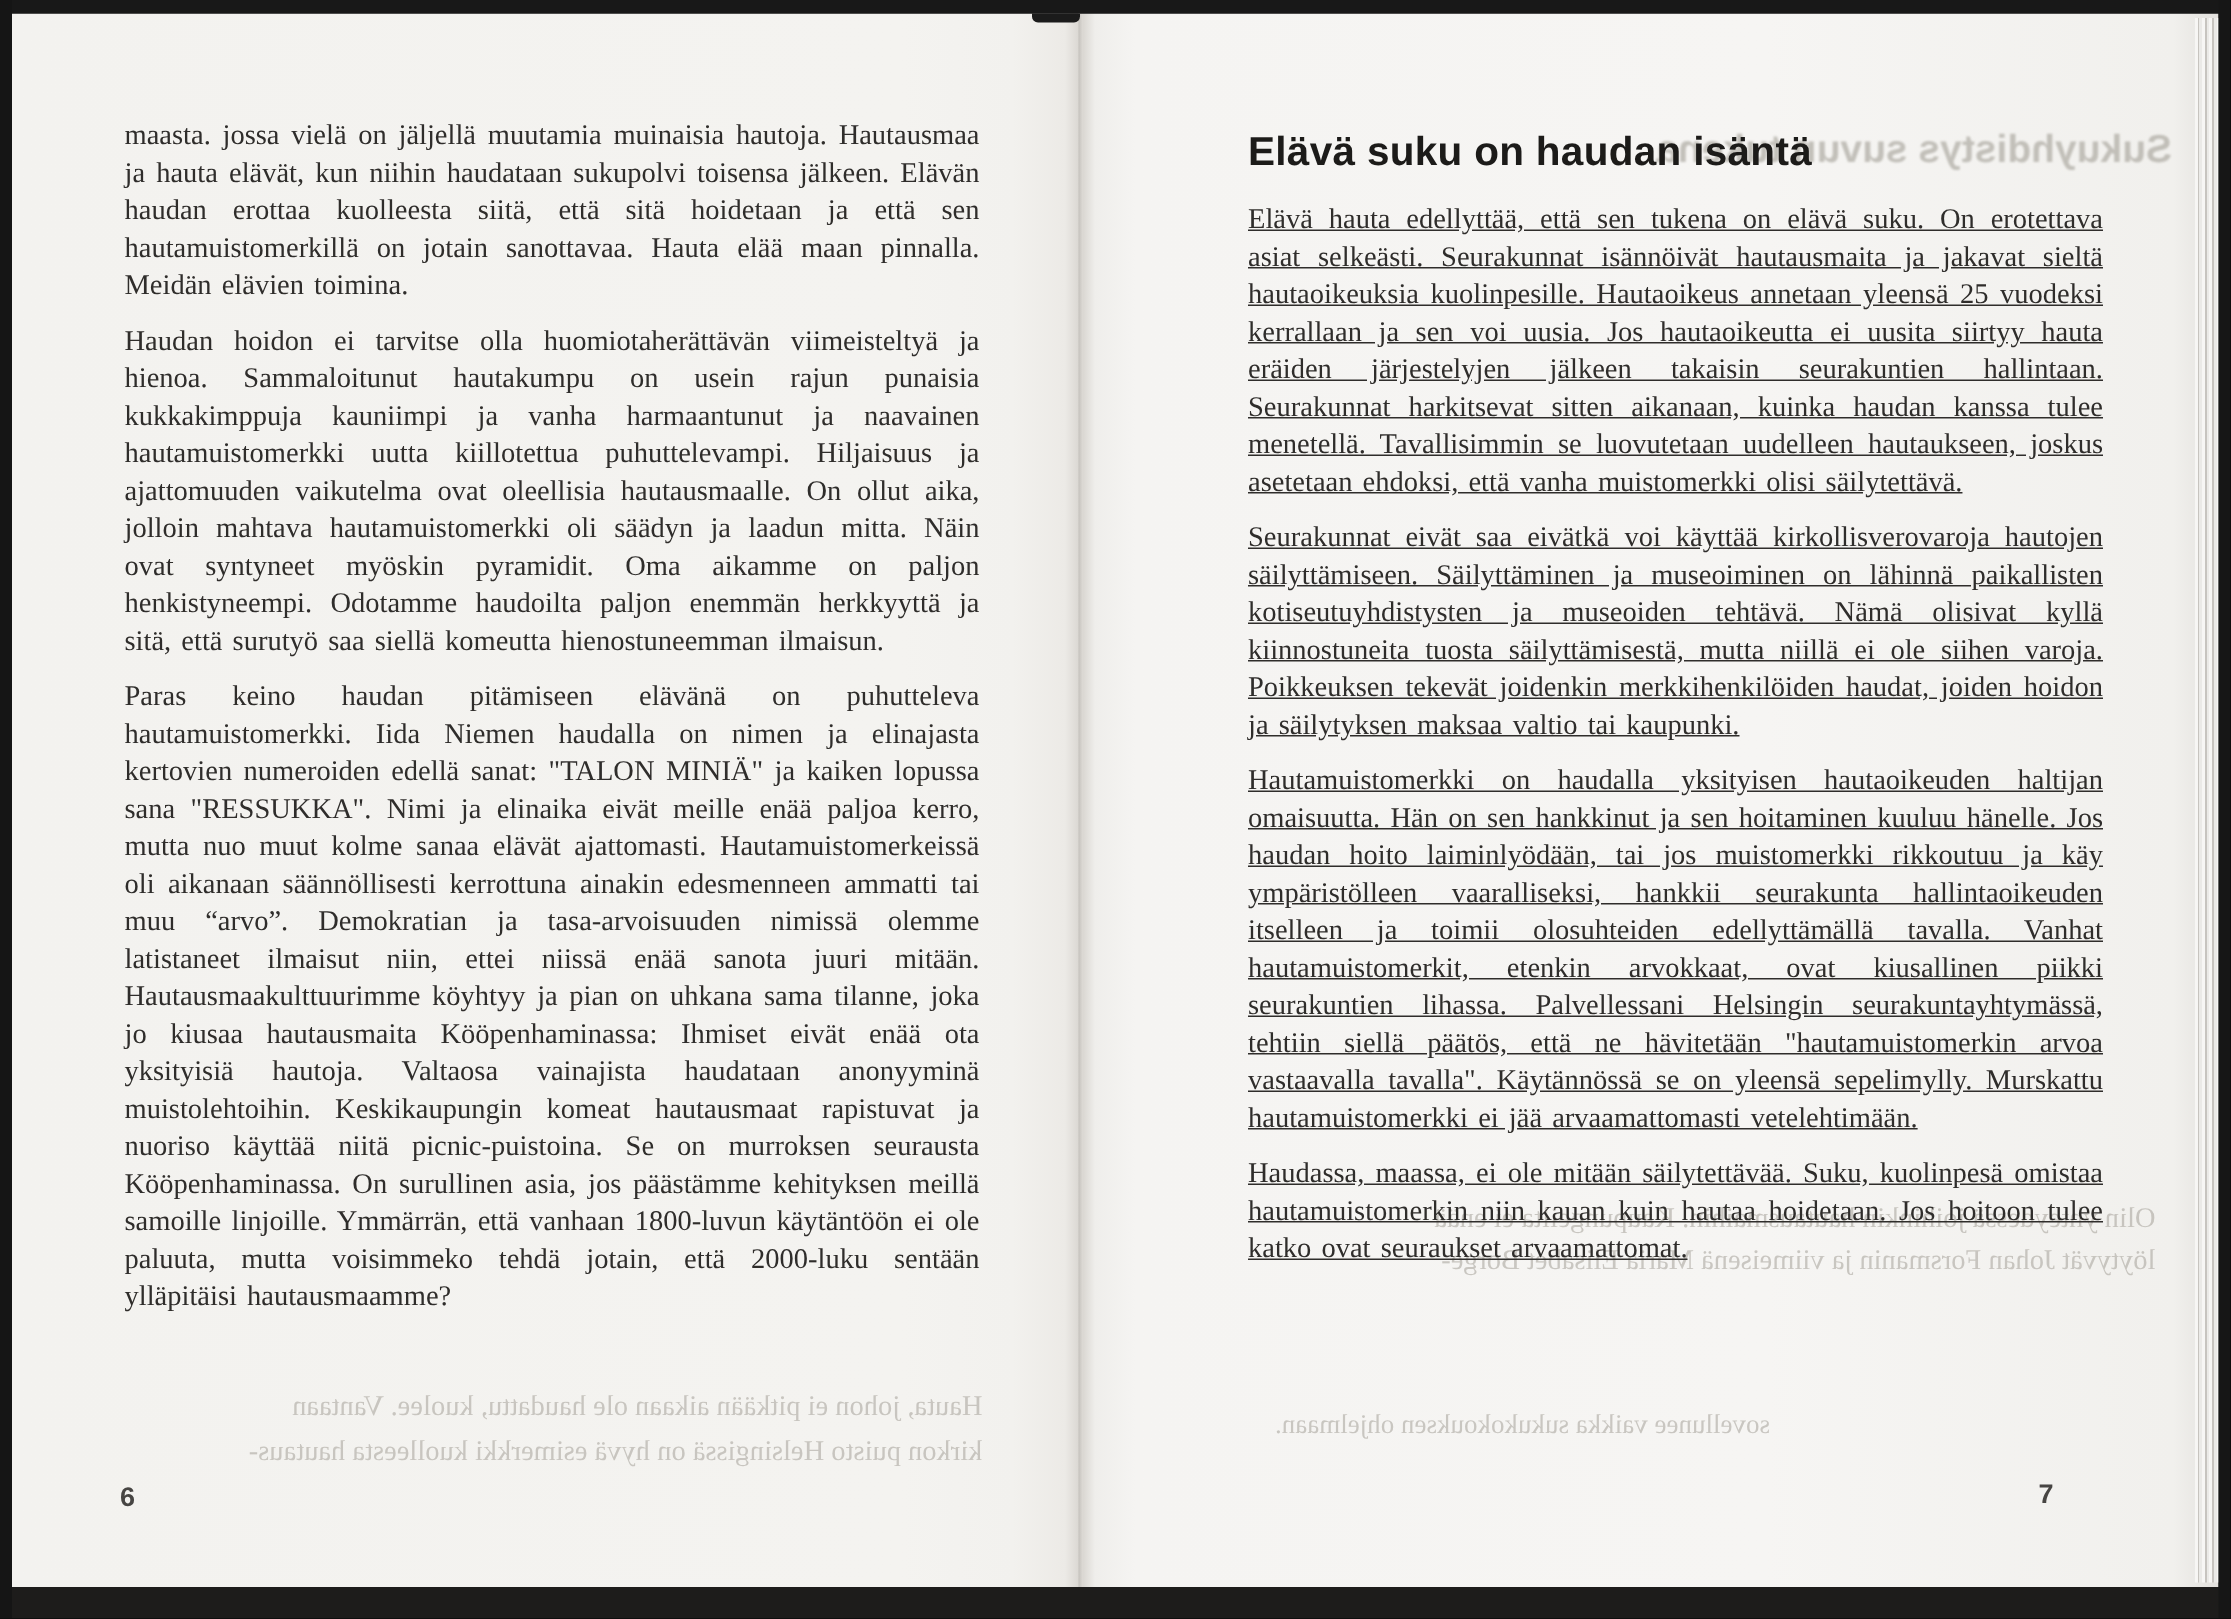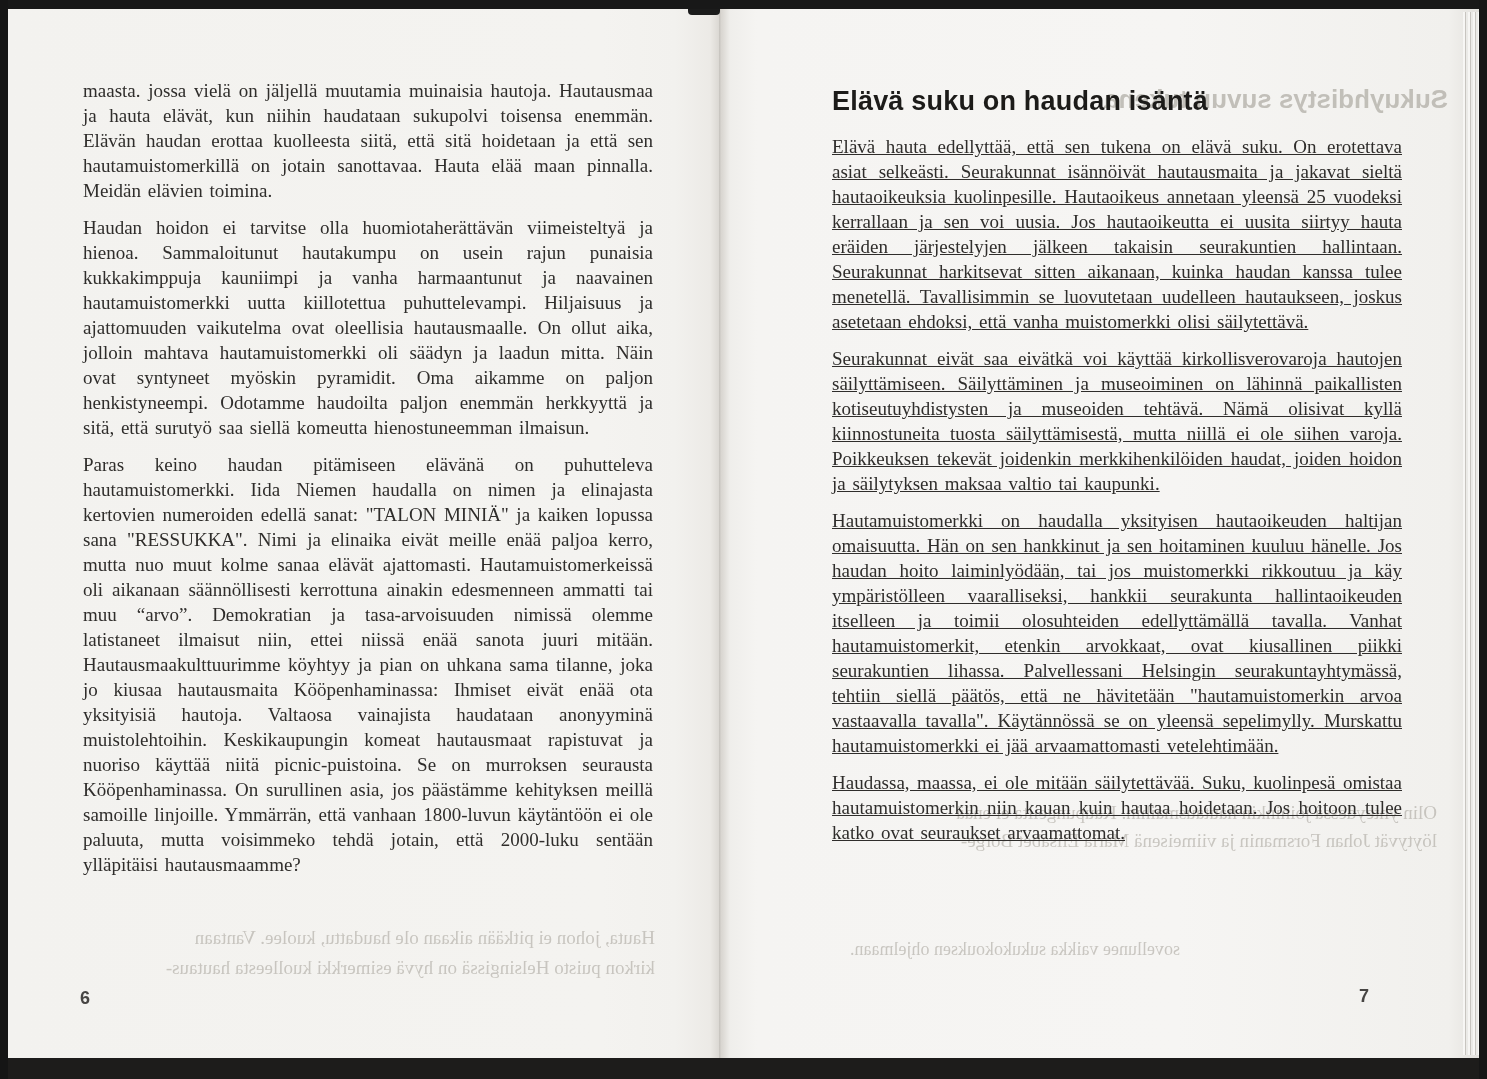--- a/index.html
+++ b/index.html
@@ -120,21 +120,21 @@
 <body>
 
 <div class="spread">
 
   <div class="page page-left">
     <div class="ghost ghost-left-block">
       <div>Hauta, johon ei pitkään aikaan ole haudattu, kuolee. Vantaan</div>
       <div>kirkon puisto Helsingissä on hyvä esimerkki kuolleesta hautaus-</div>
     </div>
     <div class="textblock textblock-left">
-      <p>maasta. jossa vielä on jäljellä muutamia muinaisia hautoja. Hautausmaa ja hauta elävät, kun niihin haudataan sukupolvi toisensa enemmän. Elävän haudan erottaa kuolleesta siitä, että sitä hoidetaan ja että sen hautamuistomerkillä on jotain sanottavaa. Hauta elää maan pinnalla. Meidän elävien toimina.</p>
+      <p>maasta. jossa vielä on jäljellä muutamia muinaisia hautoja. Hautausmaa ja hauta elävät, kun niihin haudataan sukupolvi toisensa jälkeen. Elävän haudan erottaa kuolleesta siitä, että sitä hoidetaan ja että sen hautamuistomerkillä on jotain sanottavaa. Hauta elää maan pinnalla. Meidän elävien toimina.</p>
       <p>Haudan hoidon ei tarvitse olla huomiotaherättävän viimeisteltyä ja hienoa. Sammaloitunut hautakumpu on usein rajun punaisia kukkakimppuja kauniimpi ja vanha harmaantunut ja naavainen hautamuistomerkki uutta kiillotettua puhuttelevampi. Hiljaisuus ja ajattomuuden vaikutelma ovat oleellisia hautausmaalle. On ollut aika, jolloin mahtava hautamuistomerkki oli säädyn ja laadun mitta. Näin ovat syntyneet myöskin pyramidit. Oma aikamme on paljon henkistyneempi. Odotamme haudoilta paljon enemmän herkkyyttä ja sitä, että surutyö saa siellä komeutta hienostuneemman ilmaisun.</p>
       <p>Paras keino haudan pitämiseen elävänä on puhutteleva hautamuistomerkki. Iida Niemen haudalla on nimen ja elinajasta kertovien numeroiden edellä sanat: "TALON MINIÄ" ja kaiken lopussa sana "RESSUKKA". Nimi ja elinaika eivät meille enää paljoa kerro, mutta nuo muut kolme sanaa elävät ajattomasti. Hautamuistomerkeissä oli aikanaan säännöllisesti kerrottuna ainakin edesmenneen ammatti tai muu “arvo”. Demokratian ja tasa-arvoisuuden nimissä olemme latistaneet ilmaisut niin, ettei niissä enää sanota juuri mitään. Hautausmaakulttuurimme köyhtyy ja pian on uhkana sama tilanne, joka jo kiusaa hautausmaita Kööpenhaminassa: Ihmiset eivät enää ota yksityisiä hautoja. Valtaosa vainajista haudataan anonyyminä muistolehtoihin. Keskikaupungin komeat hautausmaat rapistuvat ja nuoriso käyttää niitä picnic-puistoina. Se on murroksen seurausta Kööpenhaminassa. On surullinen asia, jos päästämme kehityksen meillä samoille linjoille. Ymmärrän, että vanhaan 1800-luvun käytäntöön ei ole paluuta, mutta voisimmeko tehdä jotain, että 2000-luku sentään ylläpitäisi hautausmaamme?</p>
     </div>
     <div class="pagenum pagenum-left">6</div>
   </div>
 
   <div class="page page-right">
     <div class="ghost-heading">Sukuyhdistys suvun tukena</div>
     <div class="ghost ghost-r1">Olin yhteydessä joihinkin hautausmaihin. Kaupungeilta ei enää</div>
     <div class="ghost ghost-r2">löytyvät Johan Forsmanin ja viimeisenä Maria Elisabet Borge-</div>

